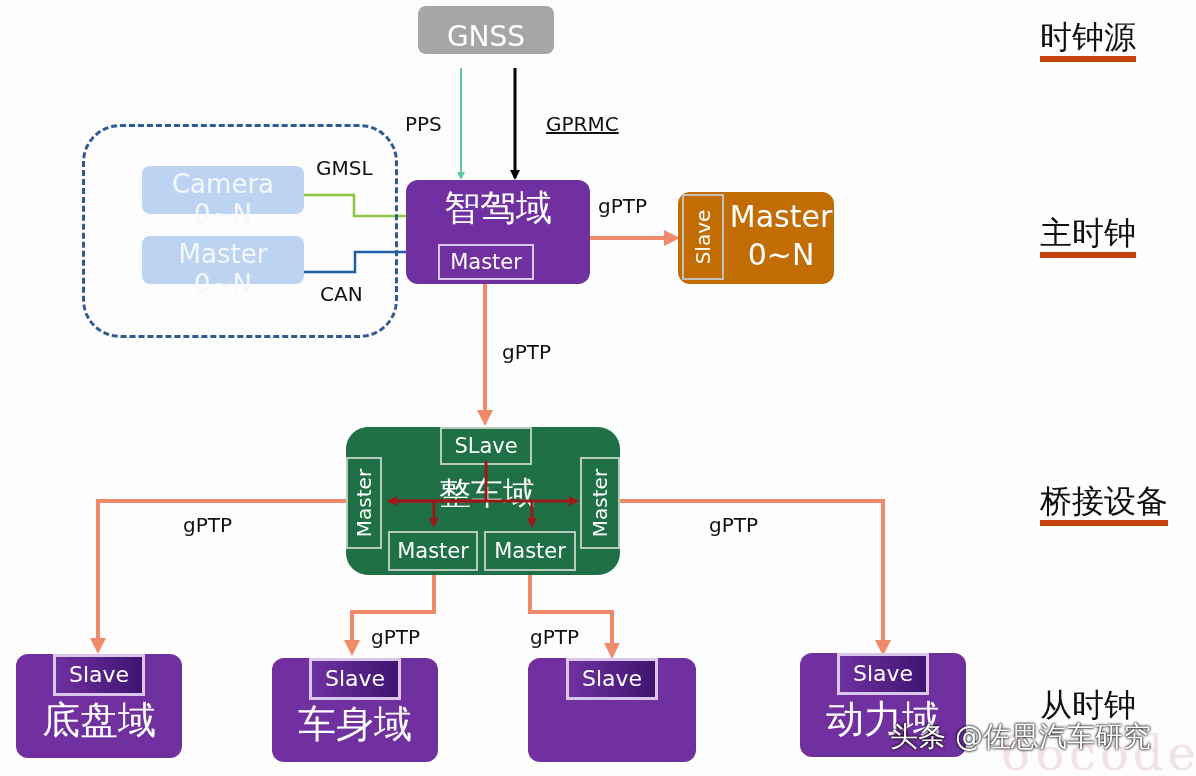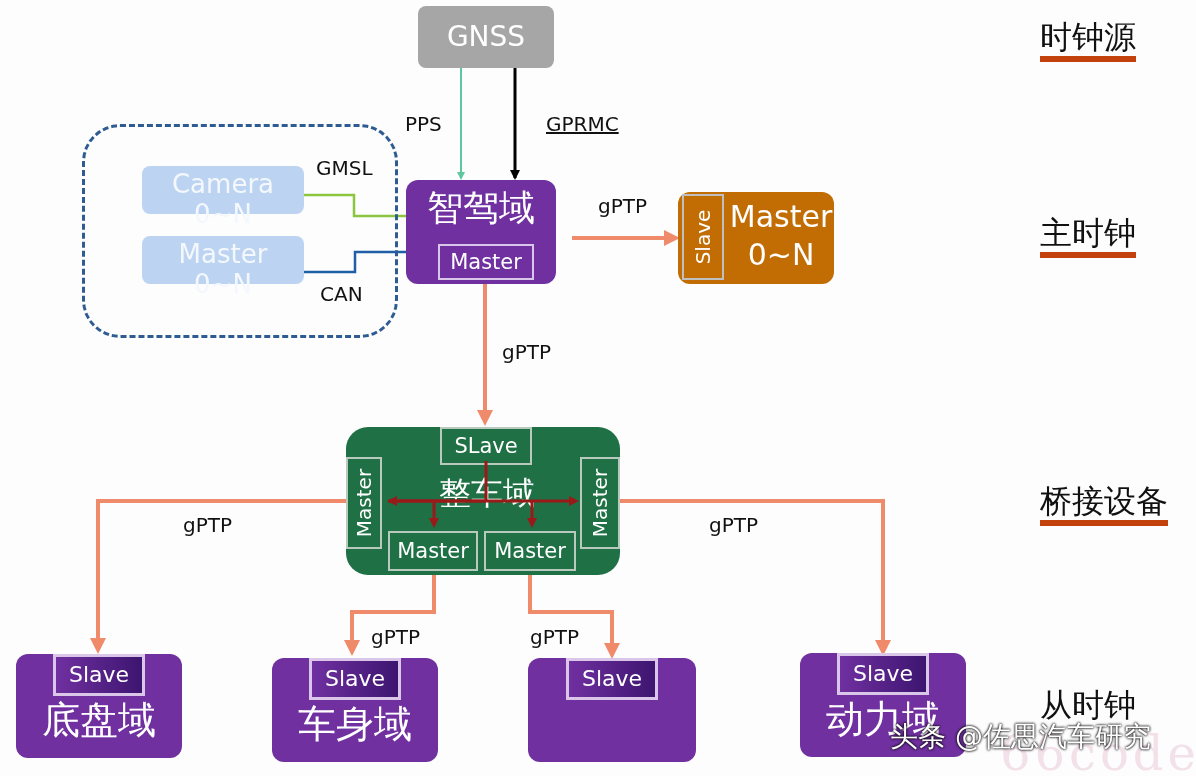--- a/index.html
+++ b/index.html
@@ -1,23 +1,23 @@
 <!DOCTYPE html>
 <html><head>
 <meta charset="utf-8">
 <style>
   html,body{margin:0;padding:0;background:#fdfdfe;}
   body{width:1196px;height:776px;position:relative;overflow:hidden;font-family:"DejaVu Sans","Liberation Sans",sans-serif;}
   .abs{position:absolute;}
   svg.wires{position:absolute;left:0;top:0;}
   .box{position:absolute;box-sizing:border-box;color:#fff;text-align:center;}
-  .gnss{left:418px;top:6px;width:136px;height:62px;background:#a6a6a6;border-radius:8px;font-size:28px;line-height:62px;}
+  .gnss{left:418px;top:6px;width:136px;height:48px;background:#a6a6a6;border-radius:8px;font-size:28px;line-height:62px;}
   .dash{left:82px;top:124px;width:310px;height:208px;border:3px dashed #2e5b91;border-radius:38px;}
   .sensor{left:142px;width:162px;height:48px;background:#bcd4f1;border-radius:8px;font-size:26px;line-height:30px;padding-top:3px;color:#f4f8fd;}
-  .adas{left:406px;top:180px;width:150px;height:104px;background:#7030a0;border-radius:12px;}
+  .adas{left:406px;top:180px;width:184px;height:104px;background:#7030a0;border-radius:12px;}
   .adas .title{position:absolute;left:0;right:0;top:6px;font-size:36px;line-height:44px;}
   .tag{position:absolute;box-sizing:border-box;border:2px solid #d9c6e8;color:#fff;text-align:center;}
   .lidar{left:678px;top:192px;width:156px;height:92px;background:#c26c04;border-radius:12px;}
   .lidar .t{position:absolute;left:50px;right:0;top:6px;font-size:30px;line-height:38px;}
   .lidar .vslave{position:absolute;left:4px;top:2px;width:42px;height:86px;border:2px solid #bfbfbf;box-sizing:border-box;}
   .vtext{position:absolute;left:50%;top:50%;transform:translate(-50%,-50%) rotate(-90deg);white-space:nowrap;color:#fff;}
   .vcu{left:346px;top:427px;width:274px;height:148px;background:#1f7145;border-radius:22px;}
   .gtag{position:absolute;box-sizing:border-box;border:2px solid #b8c9bd;background:#1f7145;color:#fff;text-align:center;}
   .ecu{position:absolute;box-sizing:border-box;background:#7030a0;border-radius:12px;color:#fff;text-align:center;}
   .ecu .stag{position:absolute;left:50%;transform:translateX(-50%);top:0;width:92px;height:42px;border:3px solid #d9c6e8;background:linear-gradient(90deg,#7030a0,#3d1570);font-size:22px;line-height:36px;box-sizing:border-box;}

